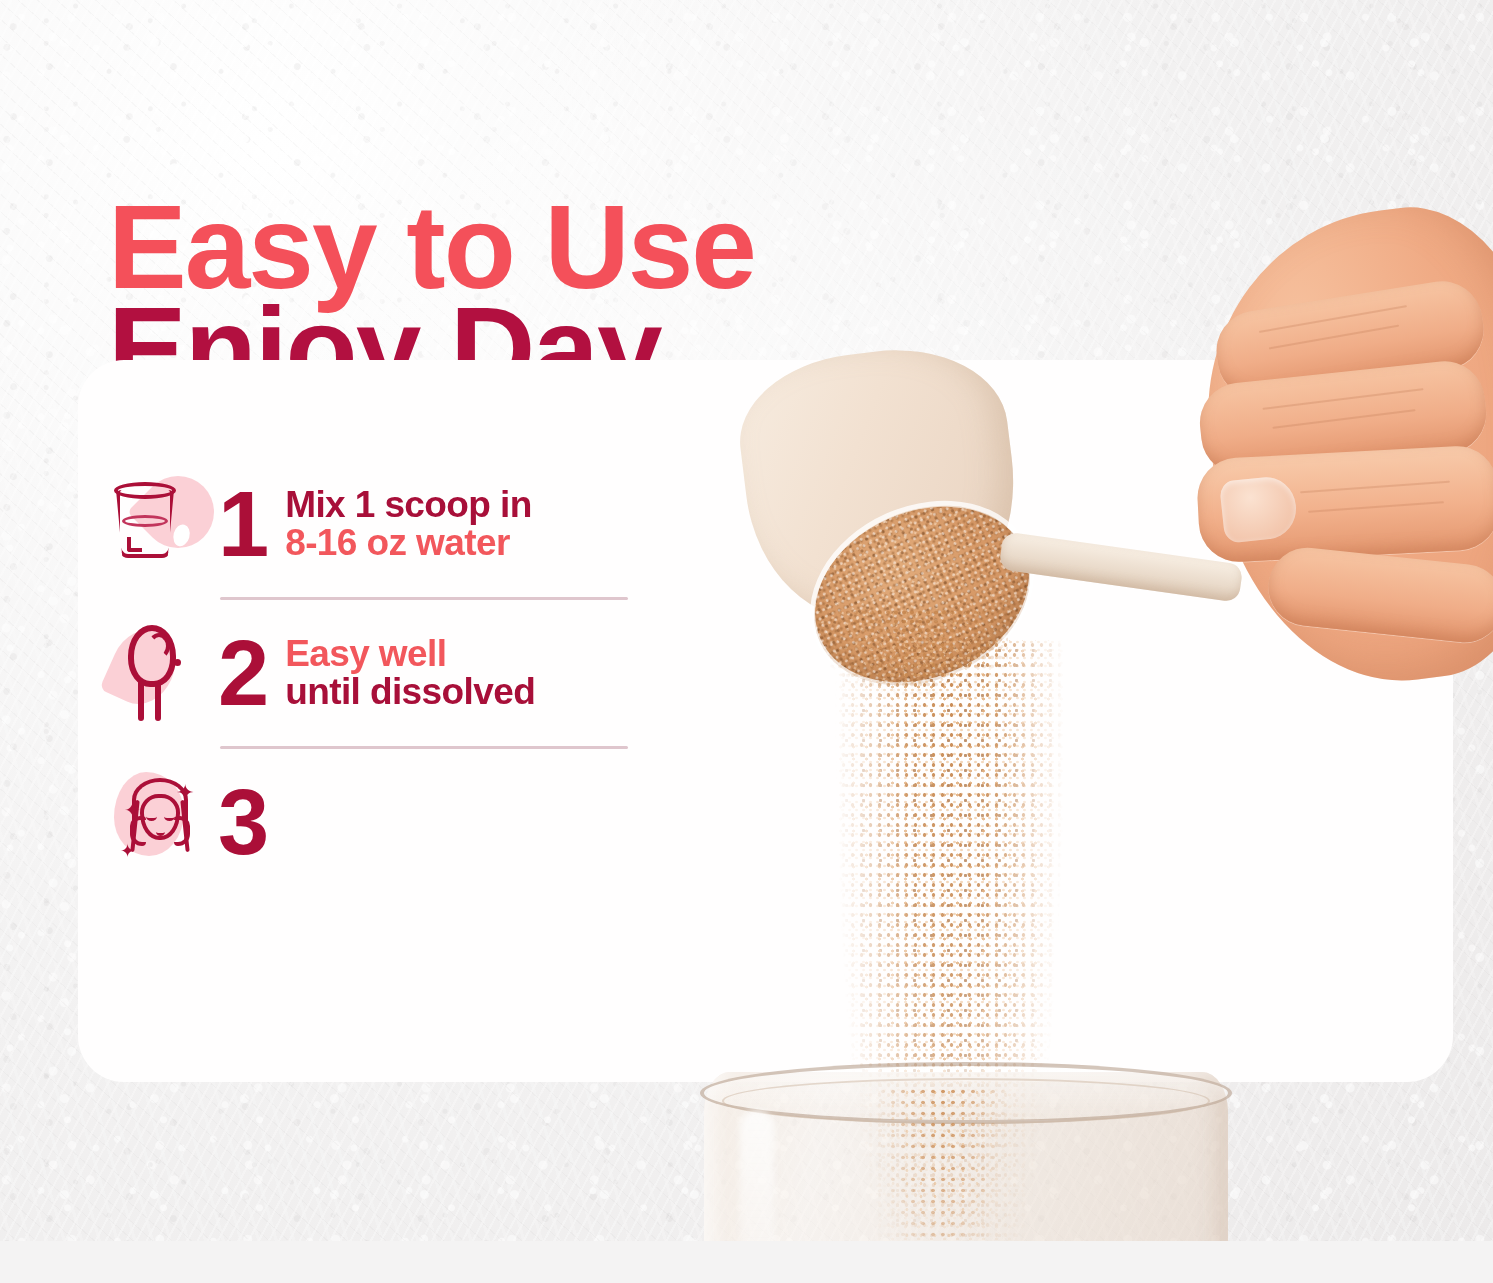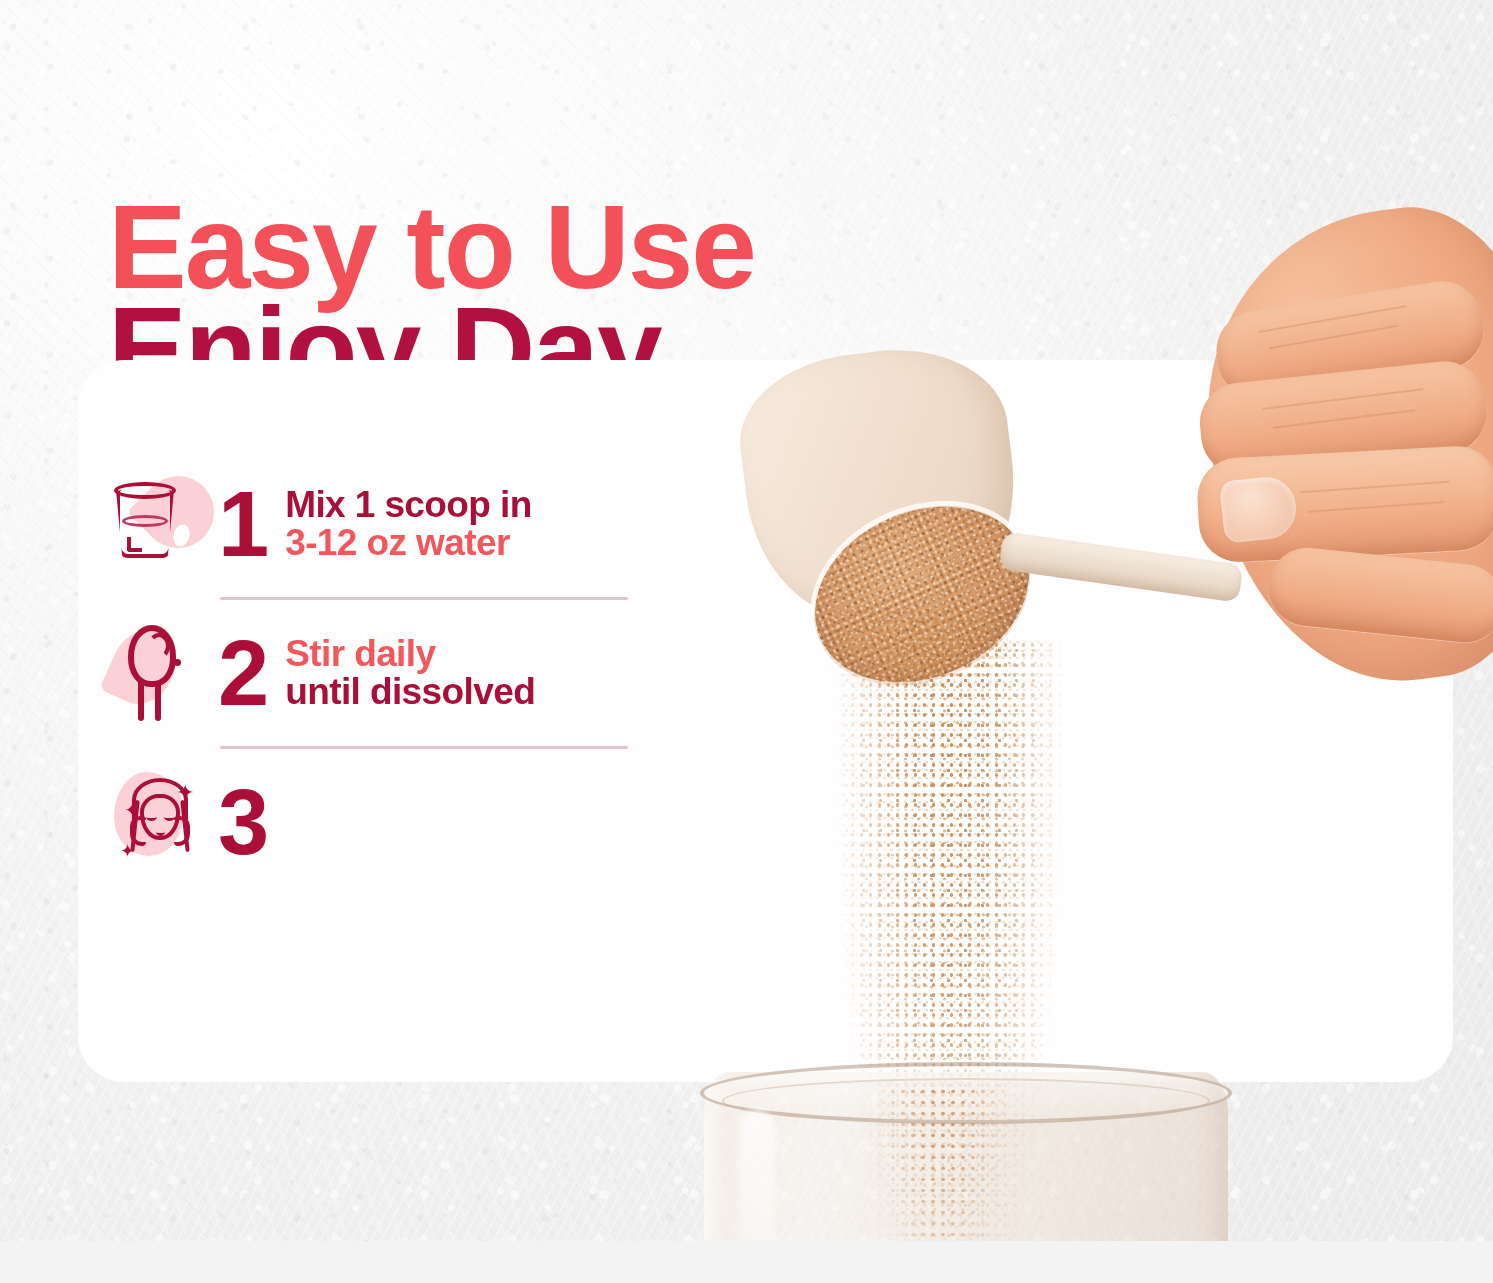--- a/index.html
+++ b/index.html
@@ -550,40 +550,40 @@
         <div class="glass">
           <div class="body"></div>
           <div class="rim"></div>
           <div class="water"></div>
           <div class="tick"></div>
         </div>
       </div>
       <div class="step-num">1</div>
       <div class="step-text">
         <span class="ln c-crimson">Mix 1 scoop in</span>
-        <span class="ln c-coral">3-12 oz water</span>
+        <span class="ln c-coral">8-16 oz water</span>
       </div>
     </div>
 
     <div class="divider"></div>
 
     <div class="step">
       <div class="step-icon">
         <div class="blob blob-leaf"></div>
         <div class="spoon">
           <div class="bowl"></div>
           <div class="hl"></div>
           <div class="dot"></div>
           <div class="h1"></div>
           <div class="h2"></div>
         </div>
       </div>
       <div class="step-num">2</div>
       <div class="step-text">
-        <span class="ln c-coral">Stir daily</span>
+        <span class="ln c-coral">Easy well</span>
         <span class="ln c-crimson">until dissolved</span>
       </div>
     </div>
 
     <div class="divider"></div>
 
     <div class="step">
       <div class="step-icon">
         <div class="blob blob-face"></div>
         <div class="face">

